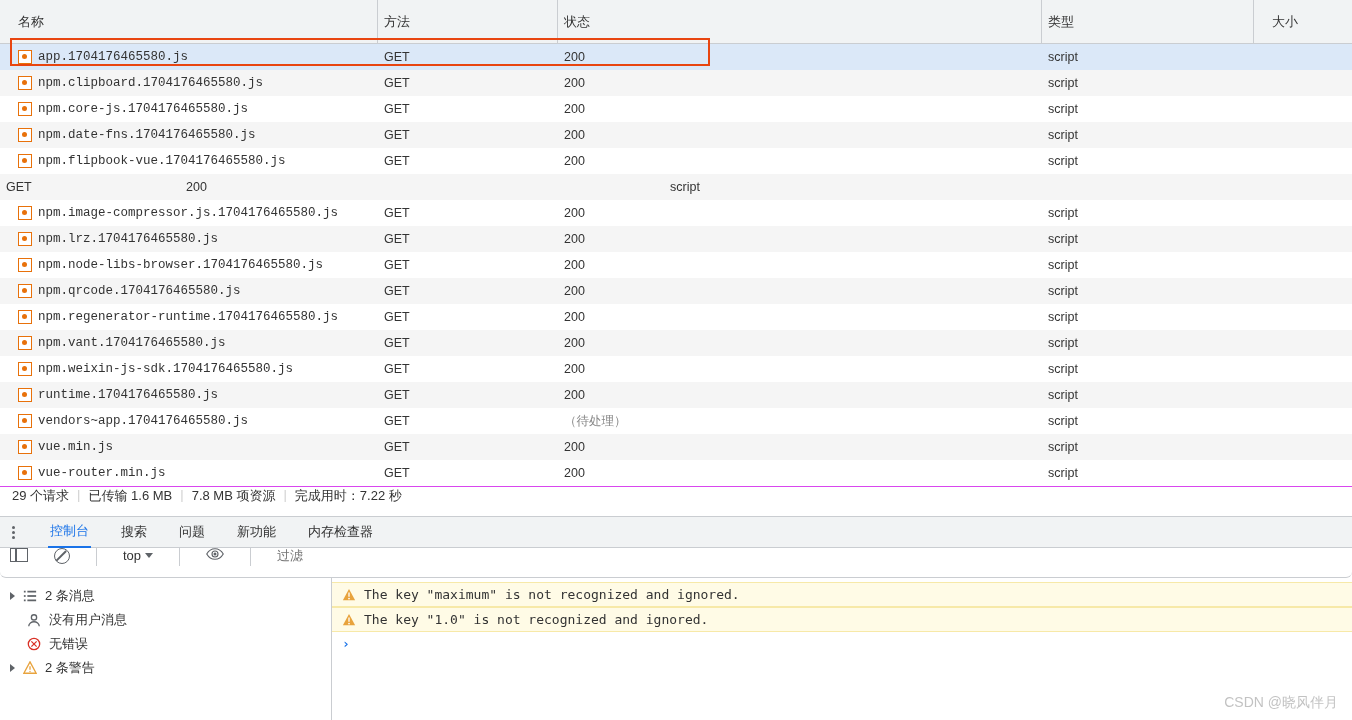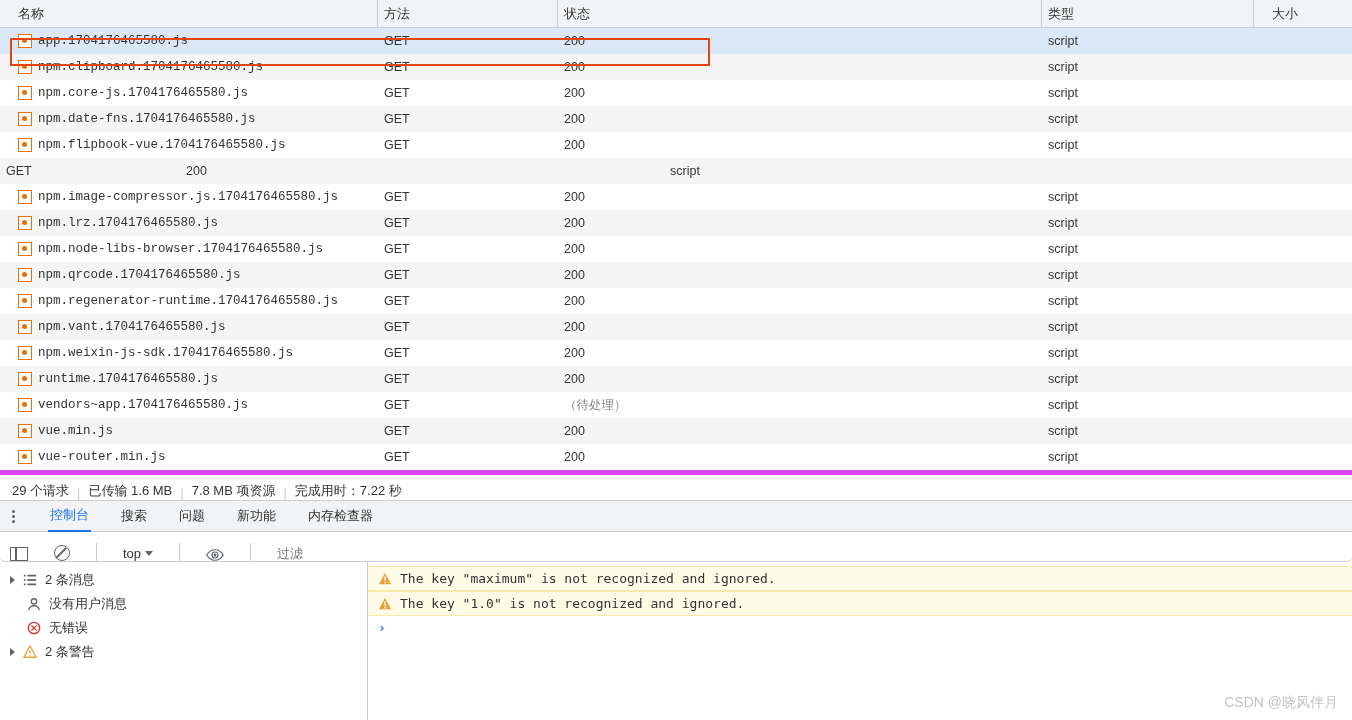--- a/index.html
+++ b/index.html
@@ -1,57 +1,57 @@
 <!DOCTYPE html>
 <html><head>
 <meta charset="utf-8">
 <style>
 * { margin: 0; padding: 0; box-sizing: border-box; }
 body { font-family: "Segoe UI", Arial, sans-serif; font-size: 12px; color: #333; background: #fff; width: 1352px; height: 720px; overflow: hidden; display: flex; flex-direction: column; }
 .network-table { flex: 0 0 auto; }
-.table-header { display: flex; background: #f1f3f4; border-bottom: 1px solid #cacdd1; height: 28px; align-items: center; font-size: 13px; color: #333; }
+.table-header { display: flex; background: #f1f3f4; border-bottom: 1px solid #cacdd1; height: 44px; align-items: center; font-size: 13px; color: #333; }
 .col-name { width: 378px; padding-left: 18px; border-right: 1px solid #cacdd1; height: 100%; display: flex; align-items: center; }
 .col-method { width: 180px; padding-left: 6px; border-right: 1px solid #cacdd1; height: 100%; display: flex; align-items: center; }
 .col-status { width: 484px; padding-left: 6px; border-right: 1px solid #cacdd1; height: 100%; display: flex; align-items: center; }
 .col-type { width: 212px; padding-left: 6px; border-right: 1px solid #cacdd1; height: 100%; display: flex; align-items: center; }
 .col-size { flex: 1; padding-left: 6px; height: 100%; display: flex; align-items: center; margin-left: 12px; }
 .table-body { }
 .table-row { display: flex; height: 26px; align-items: center; font-size: 12.5px; }
 .table-row:nth-child(odd) { background: #fff; }
 .table-row:nth-child(even) { background: #f5f5f5; }
 .table-row.selected { background: #dbe8f8; }
 .highlight-box { position: absolute; border: 2px solid #e84510; left: 10px; top: 38px; width: 700px; height: 28px; pointer-events: none; z-index: 10; }
 .js-icon { width: 14px; height: 14px; border: 1px solid #e8710a; background: #fff; margin: 0 6px 0 18px; position: relative; flex-shrink: 0; }
 .js-icon::after { content: ""; position: absolute; left: 3px; top: 3px; width: 5px; height: 5px; background: #e8710a; border-radius: 50%; }
 .row-name { width: 378px; display: flex; align-items: flex-end; font-family: Liberation Mono, monospace; }
 .row-method { width: 180px; padding-left: 6px; }
 .row-status { width: 484px; padding-left: 6px; }
 .row-status.pending { color: #888; }
 .row-type { width: 212px; padding-left: 6px; }
 .row-size { flex: 1; padding-left: 6px; }
-.status-bar { height: 30px; border-top: 5px solid #d946ef; display: flex; align-items: flex-end; padding: 0 12px; font-size: 13px; color: #333; gap: 8px; }
+.status-bar { height: 30px; border-top: 1px solid #d946ef; display: flex; align-items: flex-start; padding: 0 12px; font-size: 13px; color: #333; gap: 8px; }
 .status-sep { color: #d0d0d0; }
 .console-tabs { height: 32px; border-top: 1px solid #cacdd1; border-bottom: 1px solid #cacdd1; display: flex; align-items: center; font-size: 13px; padding-left: 6px; gap: 28px; background: #f1f3f4; }
 .tab-item { cursor: pointer; color: #333; padding: 6px 2px; }
 .tab-item.active { color: #1a73e8; border-bottom: 2px solid #1a73e8; }
 .kebab-icon { width: 14px; display: flex; flex-direction: column; gap: 2px; align-items: center; cursor: pointer; }
 .kebab-icon span { width: 3px; height: 3px; background: #606368; border-radius: 50%; }
-.console-toolbar { height: 30px; border-bottom: 1px solid #cacdd1; display: flex; align-items: flex-end; padding: 0 10px; gap: 26px; font-size: 13px; border-radius: 6px; }
+.console-toolbar { height: 30px; border-bottom: 1px solid #cacdd1; display: flex; align-items: flex-start; padding: 0 10px; gap: 26px; font-size: 13px; border-radius: 6px; }
 .sidebar-toggle { width: 18px; height: 14px; border: 1.5px solid #5f6368; position: relative; cursor: pointer; }
 .sidebar-toggle::after { content: ""; position: absolute; left: 4px; top: 0; width: 1.5px; height: 100%; background: #5f6368; }
 .clear-icon { width: 16px; height: 16px; border: 1.5px solid #5f6368; border-radius: 50%; position: relative; cursor: pointer; }
 .clear-icon::after { content: ""; position: absolute; width: 14px; height: 1.5px; background: #5f6368; transform: rotate(-45deg); top: 6px; left: -1px; }
 .eye-icon { width: 18px; height: 12px; cursor: pointer; }
 .eye-icon svg { width: 100%; height: 100%; }
 .context-select { display: flex; align-items: center; gap: 4px; cursor: pointer; }
 .triangle-down { width: 0; height: 0; border-left: 4px solid transparent; border-right: 4px solid transparent; border-top: 5px solid #5f6368; }
 .filter-input { border: none; outline: none; font-size: 13px; color: #a21caf; background: transparent; width: 200px; }
 .toolbar-sep { width: 1px; height: 18px; background: #cacdd1; }
 .console-body { display: flex; flex: 1; overflow: hidden; }
-.console-sidebar { width: 368px; border-right: 1px solid #cacdd1; padding: 6px 0; font-size: 13px; }
+.console-sidebar { width: 332px; border-right: 1px solid #cacdd1; padding: 6px 0; font-size: 13px; }
 .sidebar-row { display: flex; align-items: center; height: 24px; padding: 0 10px; gap: 8px; cursor: pointer; }
 .triangle-right { width: 0; height: 0; border-top: 4px solid transparent; border-bottom: 4px solid transparent; border-left: 5px solid #5f6368; }
 .sidebar-spacer { width: 9px; }
 .msg-icon { width: 14px; height: 14px; flex-shrink: 0; }
 .console-messages { flex: 1; padding: 4px 0; font-family: Menlo, Consolas, monospace; font-size: 13px; overflow: auto; }
 .warn-row { background: #fffbe6; border-top: 1px solid #f7e9a8; border-bottom: 1px solid #f7e9a8; padding: 4px 10px; display: flex; align-items: center; gap: 8px; }
 .warn-triangle { width: 14px; height: 14px; flex-shrink: 0; }
 .prompt-row { padding: 4px 10px; color: #1a73e8; font-weight: bold; }
 .watermark { position: absolute; right: 14px; bottom: 8px; color: rgba(120,120,120,0.45); font-size: 14px; pointer-events: none; }
 </style>

